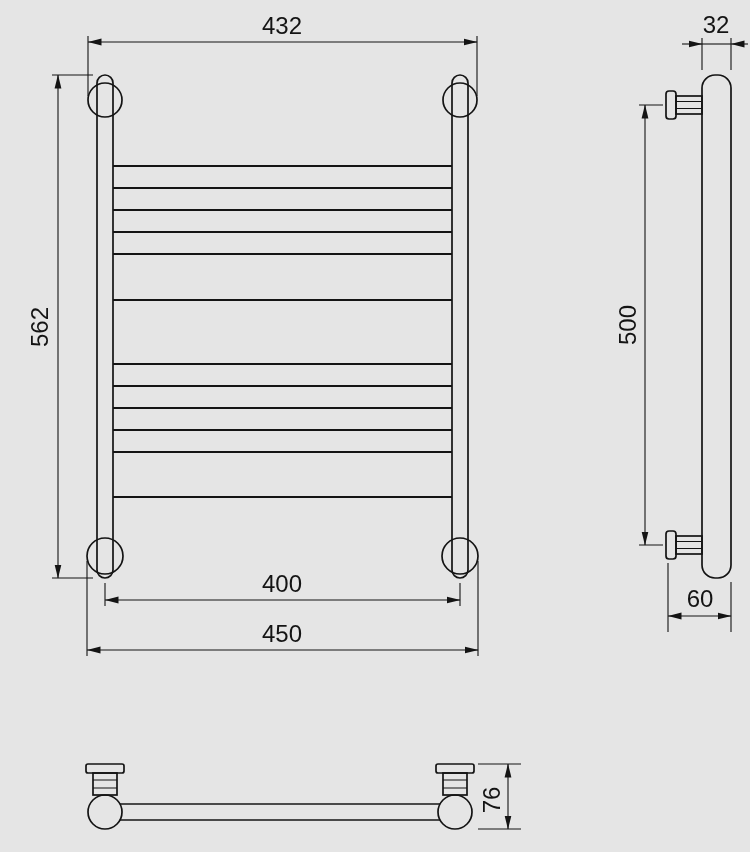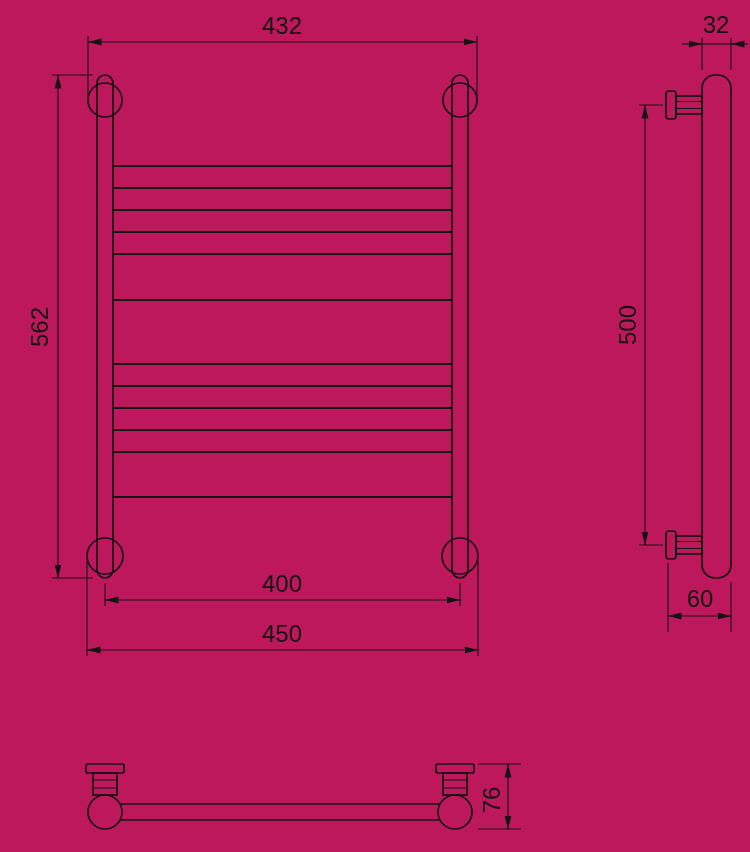--- a/index.html
+++ b/index.html
@@ -1,21 +1,21 @@
 <!DOCTYPE html>
 <html><head>
 <meta charset="utf-8">
 <style>
   html,body{margin:0;padding:0;}
   body{
     width:750px;height:852px;
     background:#ffffff;
     font-family:"Liberation Sans","DejaVu Sans",sans-serif;
   }
-  .canvas{position:relative;width:750px;height:852px;background:#be185d;overflow:hidden;}
+  .canvas{position:relative;width:750px;height:852px;background:#e5e5e5;overflow:hidden;}
   svg{display:block;}
   .obj{fill:none;stroke:#141414;stroke-width:1.7;}
   .obj2{fill:none;stroke:#141414;stroke-width:2;}
   .thin{fill:none;stroke:#141414;stroke-width:1.1;}
   .dim-text{font-family:"Liberation Sans","DejaVu Sans",sans-serif;font-size:24px;fill:#141414;}
   .mid{text-anchor:middle;}
 </style>
 </head>
 <body>
 

